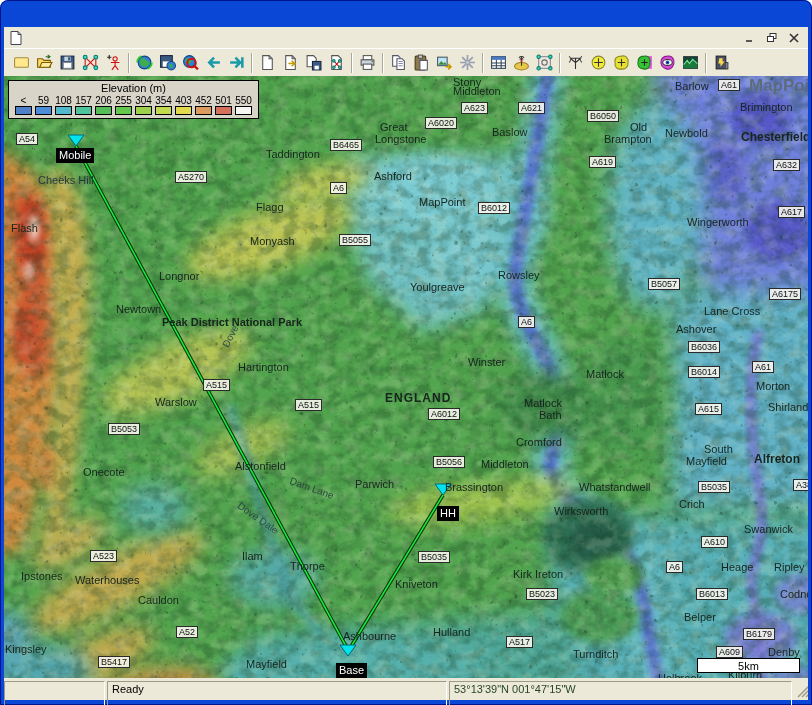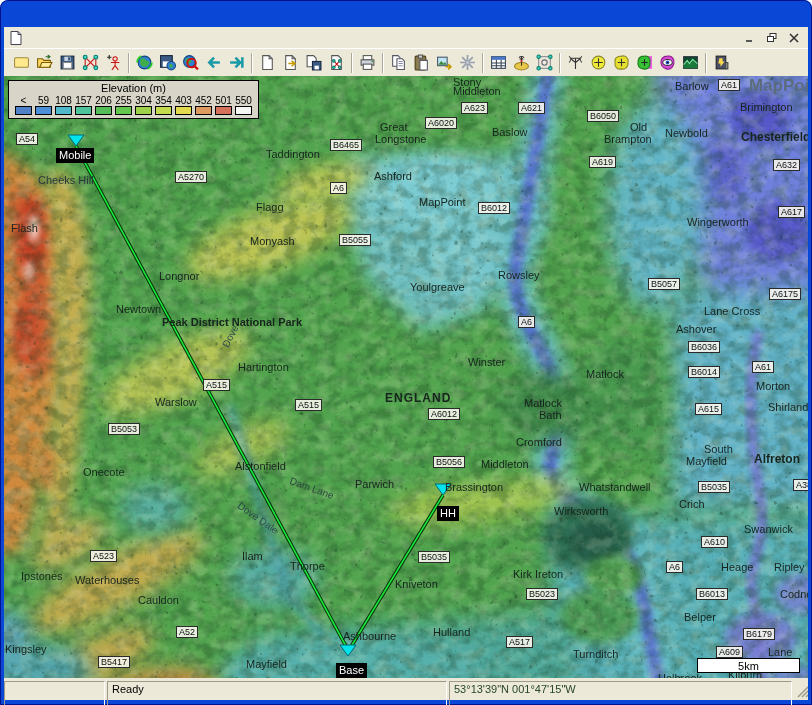--- a/index.html
+++ b/index.html
@@ -457,21 +457,21 @@
         <span class="ml" style="left: 71px; top: 499px;">Waterhouses</span>
         <span class="ml" style="left: 391px; top: 503px;">Kniveton</span>
         <span class="ml" style="left: 776px; top: 513px;">Codnor</span>
         <span class="ml" style="left: 134px; top: 519px;">Cauldon</span>
         <span class="ml" style="left: 680px; top: 536px;">Belper</span>
         <span class="ml" style="left: 429px; top: 551px;">Hulland</span>
         <span class="ml" style="left: 339px; top: 555px;">Ashbourne</span>
         <span class="ml" style="left: 1px; top: 568px;">Kingsley</span>
         <span class="ml" style="left: 242px; top: 583px;">Mayfield</span>
         <span class="ml" style="left: 569px; top: 573px;">Turnditch</span>
-        <span class="ml" style="left: 764px; top: 571px;">Lane</span>
+        <span class="ml" style="left: 764px; top: 571px;">Denby</span>
         <span class="ml" style="left: 654px; top: 597px;">Holbrook</span>
         <span class="ml" style="left: 724px; top: 594px;">Kilburn</span>
         <span class="ml" style="left: 745px; top: 4px; font-weight: bold; font-size: 17px; color: rgb(92, 108, 124);">MapPoint</span>
         <span class="badge" style="left: 714px; top: 3px;">A61</span>
         <span class="badge" style="left: 583px; top: 34px;">B6050</span>
         <span class="badge" style="left: 457px; top: 26px;">A623</span>
         <span class="badge" style="left: 514px; top: 26px;">A621</span>
         <span class="badge" style="left: 421px; top: 41px;">A6020</span>
         <span class="badge" style="left: 326px; top: 63px;">B6465</span>
         <span class="badge" style="left: 326px; top: 106px;">A6</span>

